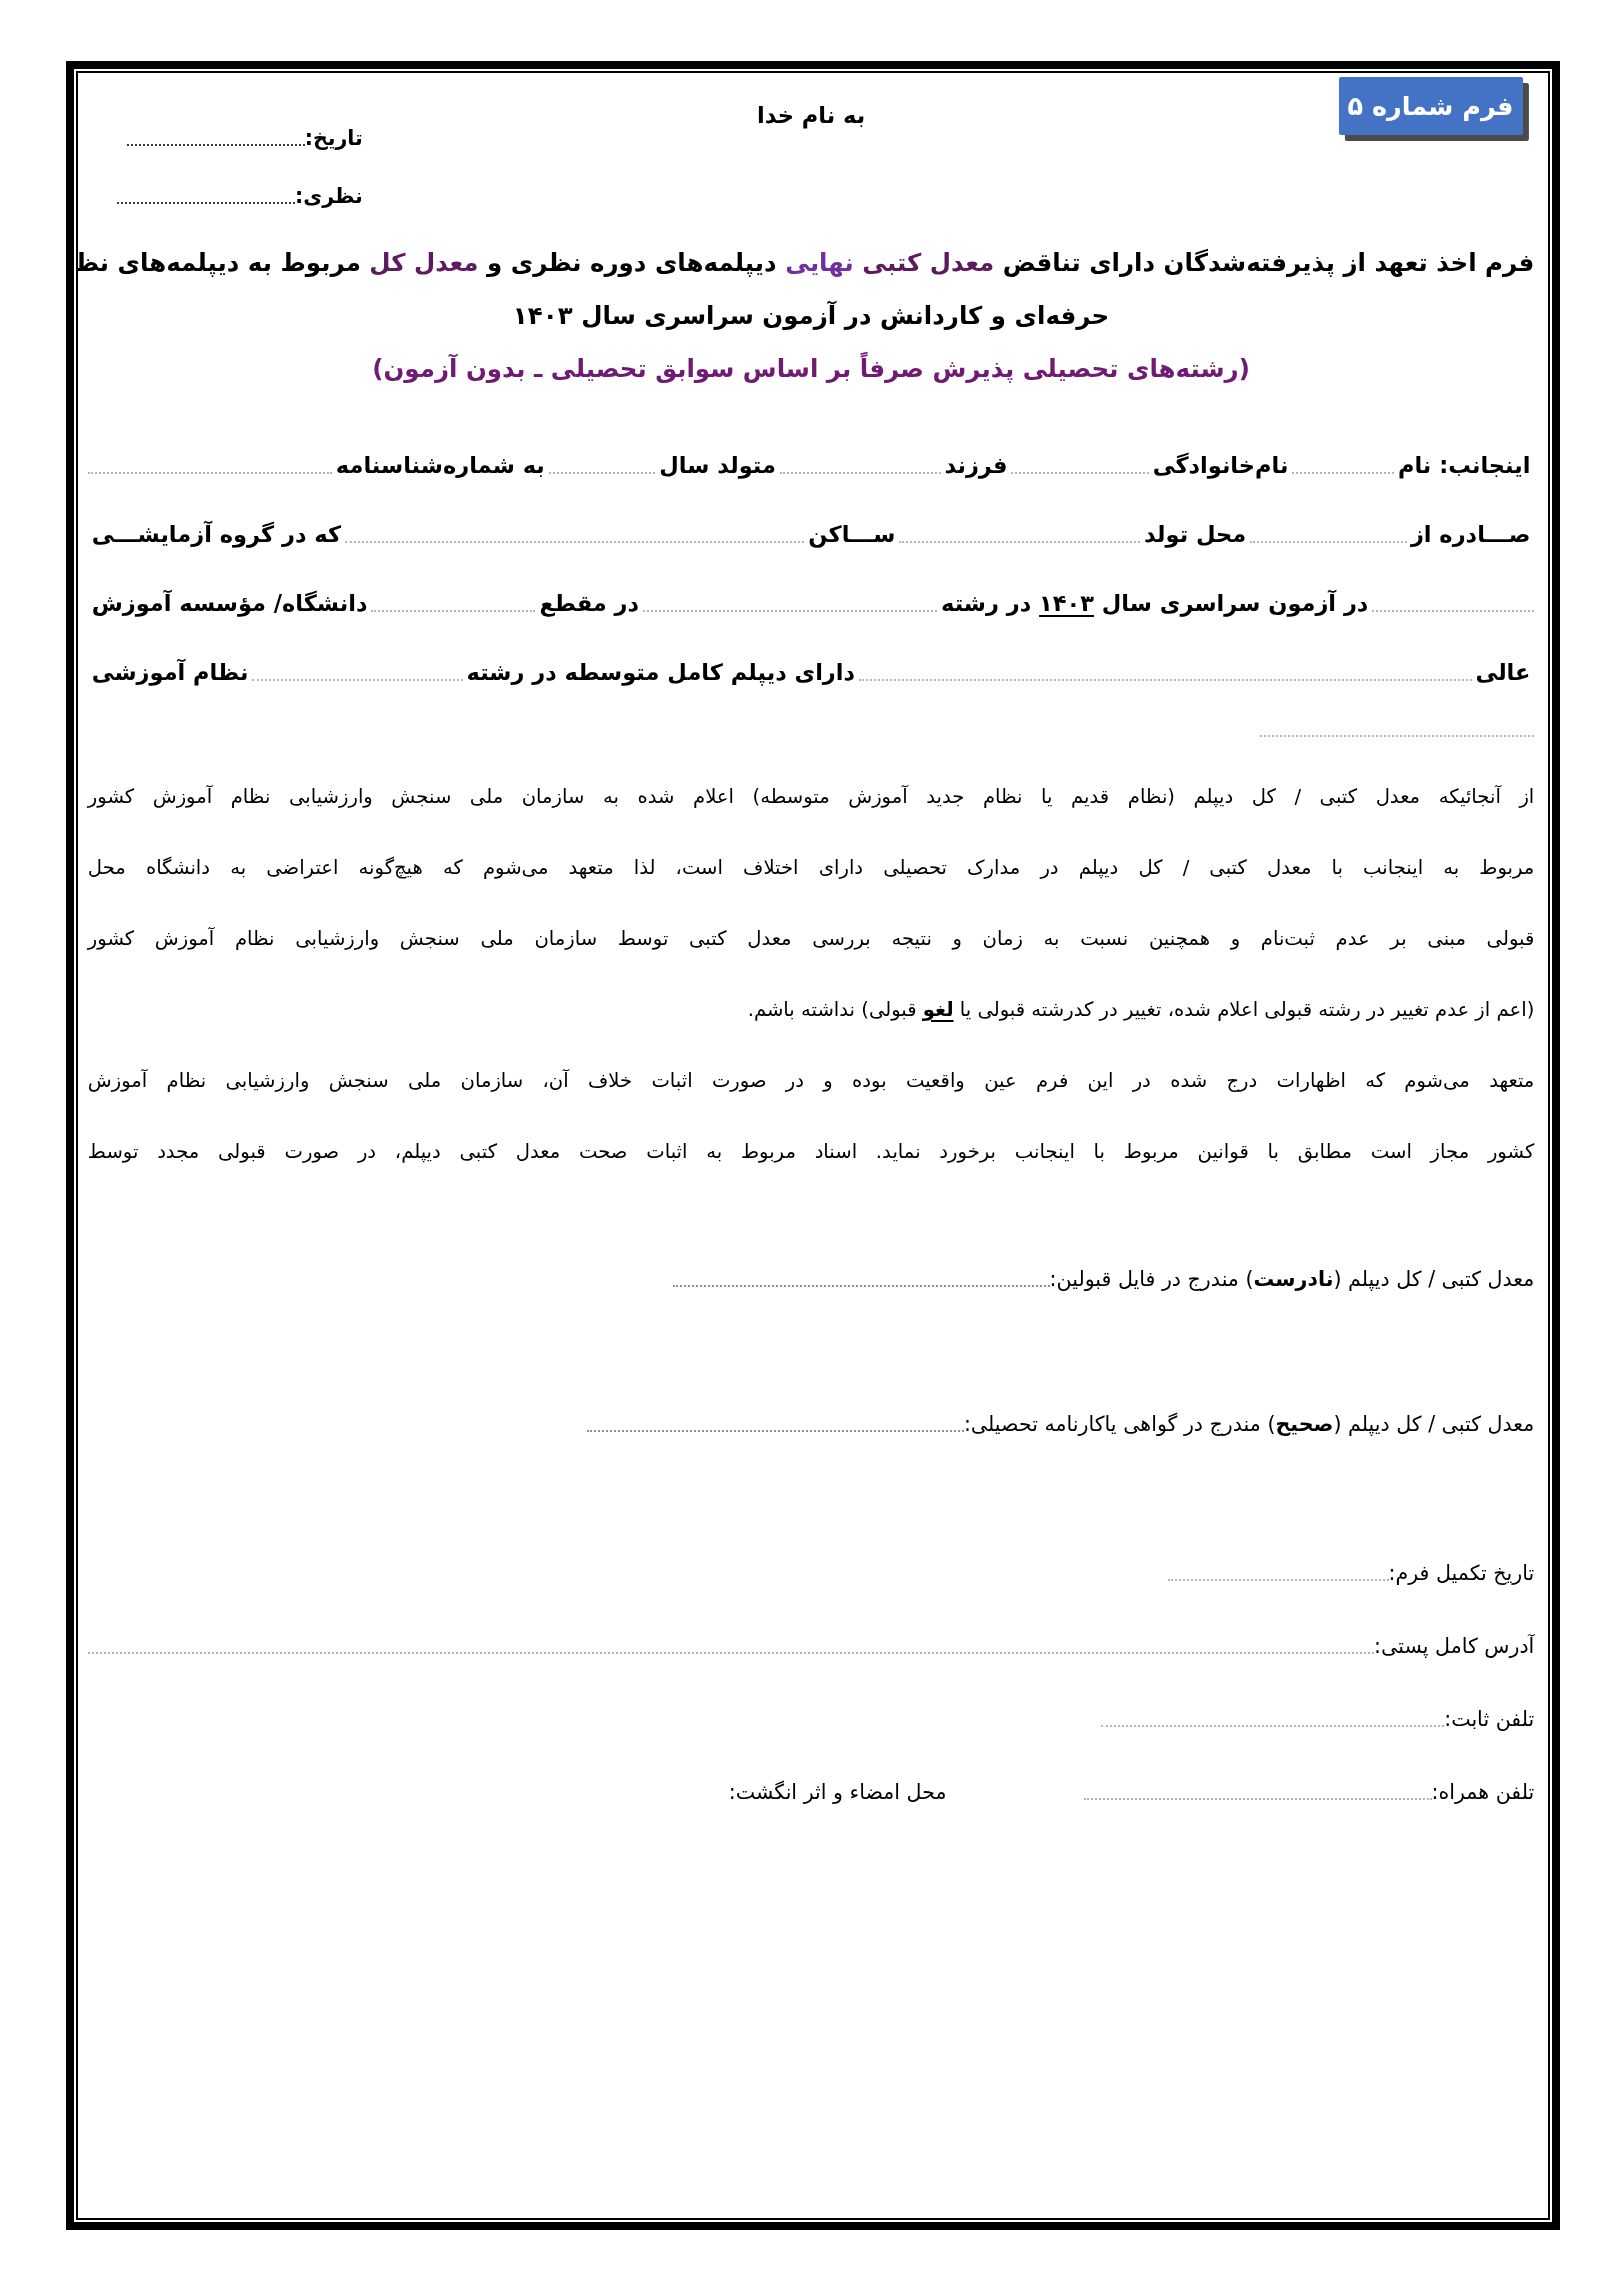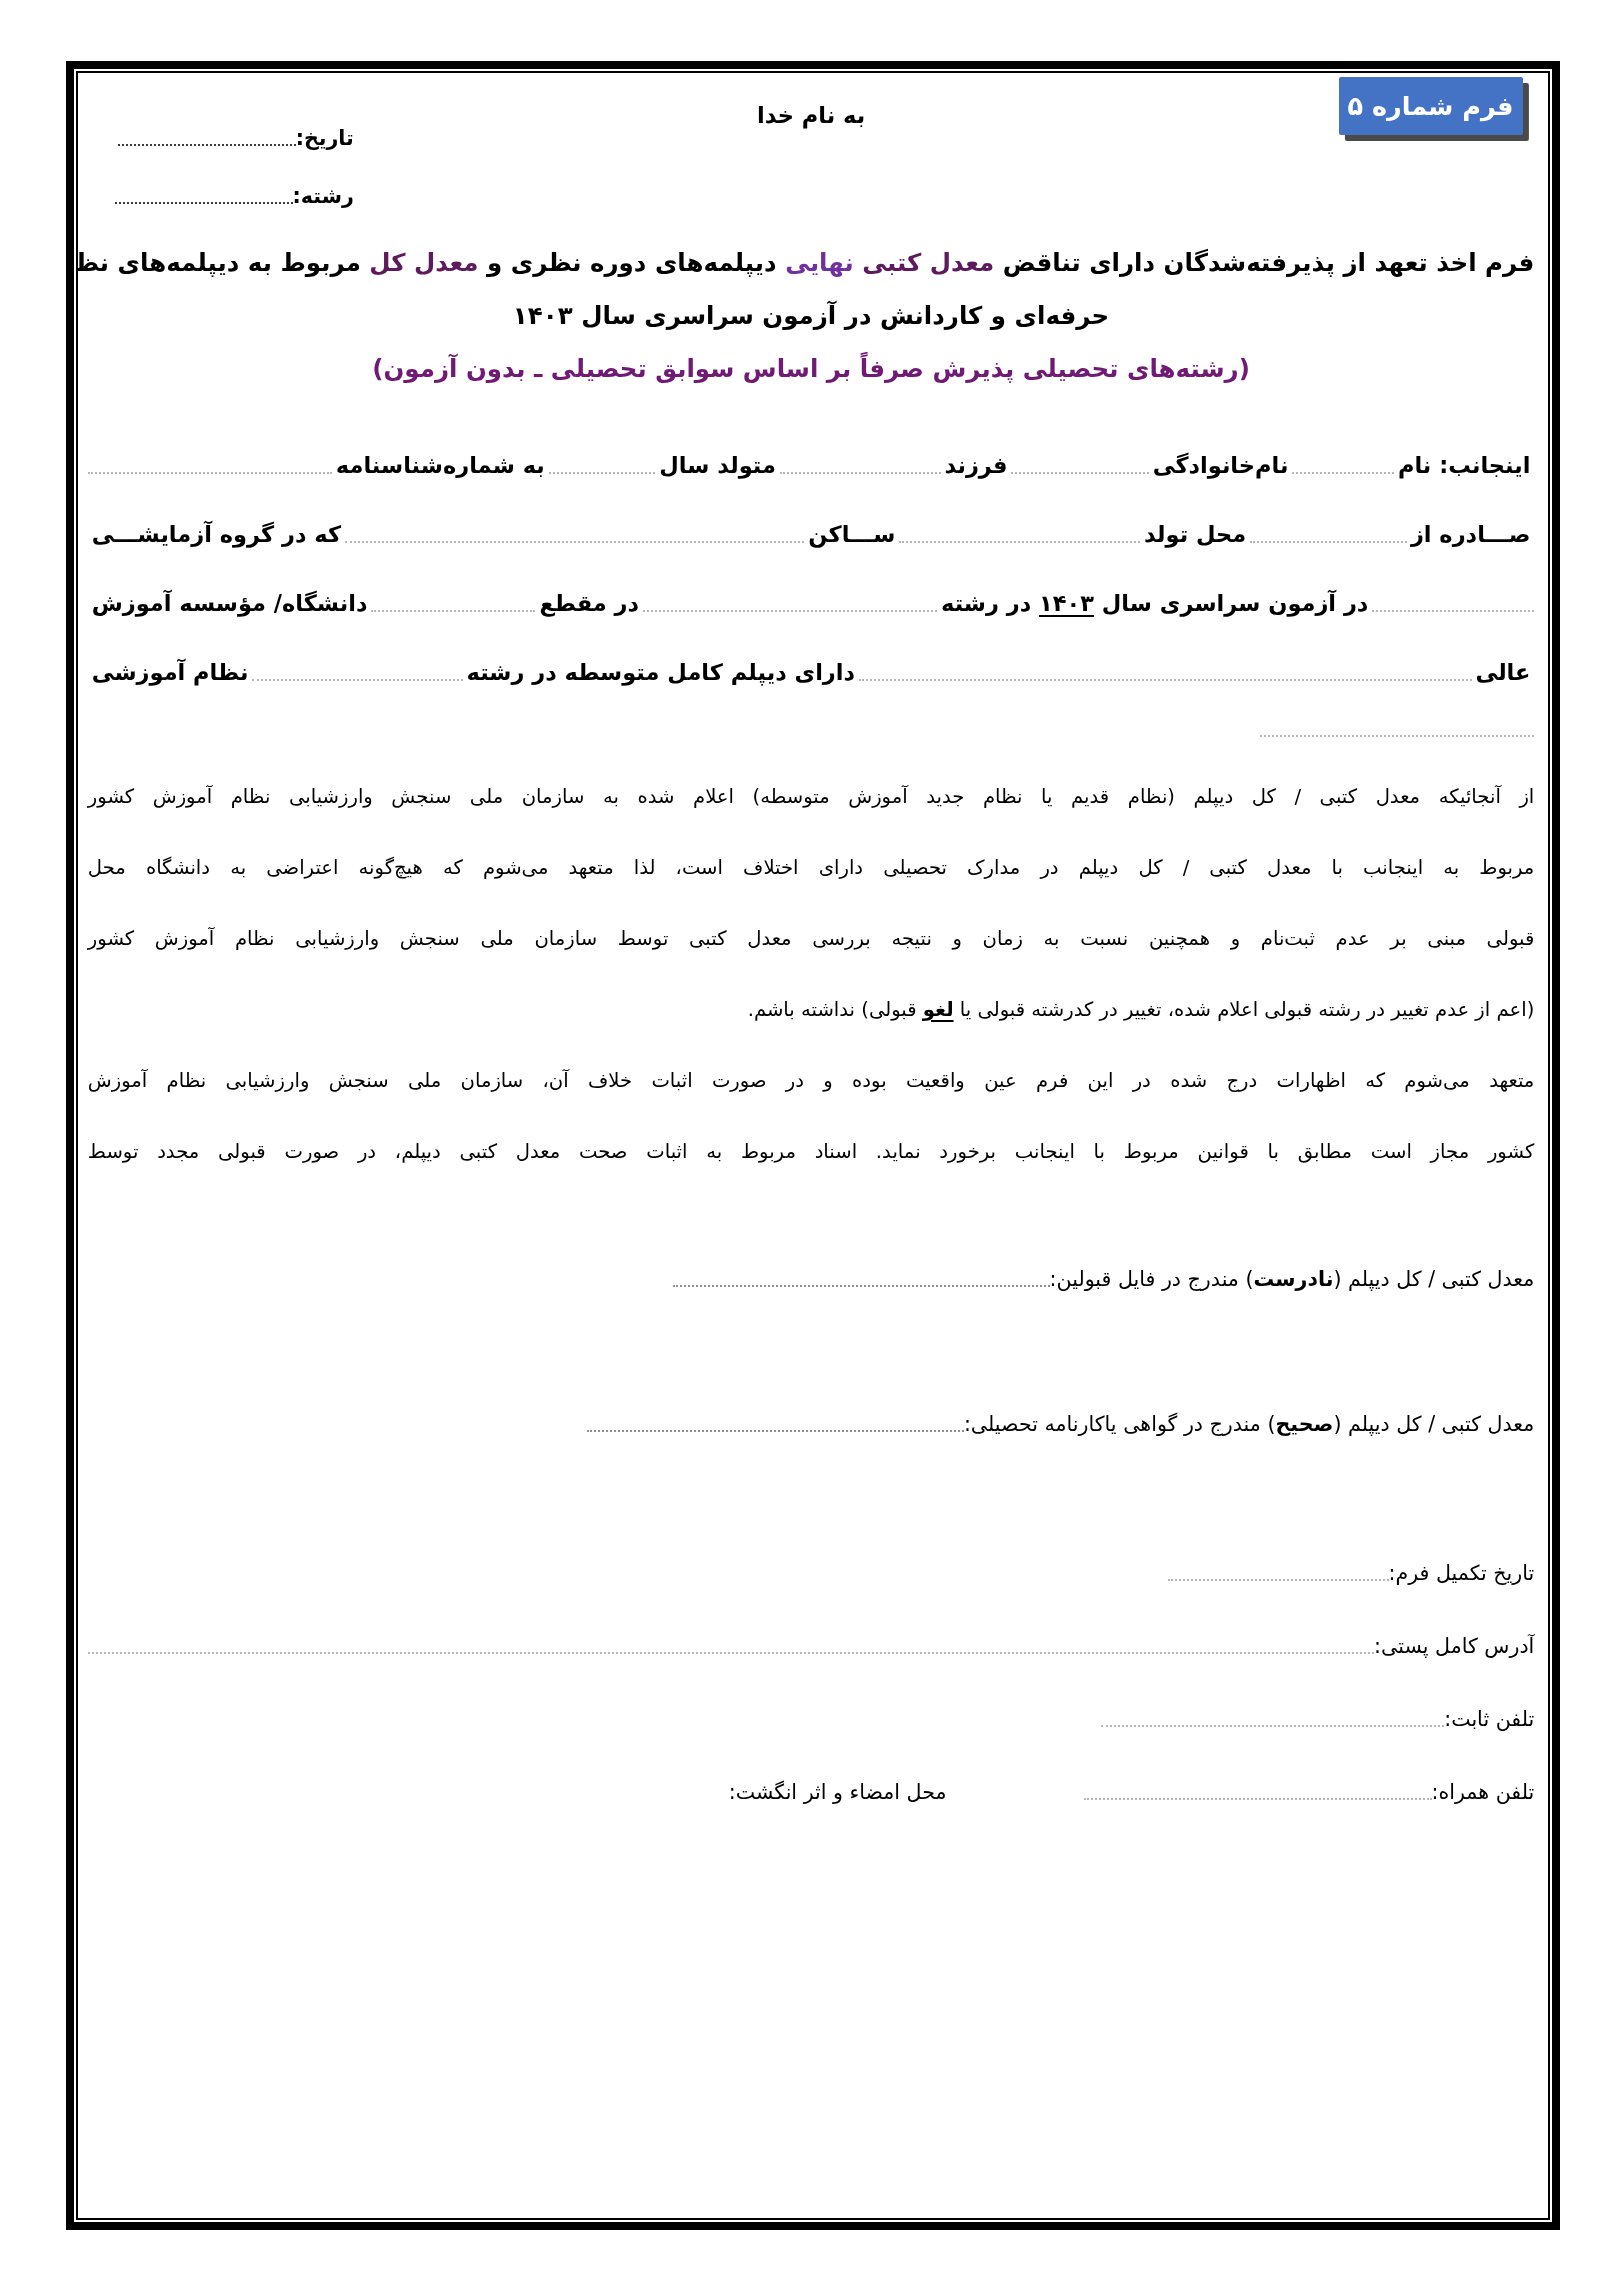--- a/index.html
+++ b/index.html
@@ -11,21 +11,21 @@
   .frame{position:absolute;top:61px;left:66px;right:61px;bottom:63px;border:8.8px solid #000;}
   .frame-inner{position:absolute;top:2px;left:2px;right:2px;bottom:2px;border:2px solid #000;
     padding:0 13.7px 0 9.8px;overflow:hidden;box-sizing:border-box;}
   
   .hdr{position:relative;height:155px;}
   .badge{position:absolute;top:3.9px;right:11.8px;width:184px;height:58px;background:#4472C4;
     color:#fff;font-weight:bold;font-size:25.5px;display:flex;align-items:center;justify-content:center;
     border-radius:2px;box-shadow:5.9px 5.9px 0 0 #4a4a4a;}
   .bismillah{position:absolute;top:29px;left:50%;transform:translateX(-50%);
     font-weight:bold;font-size:22.5px;}
-  .meta{position:absolute;top:25.5px;left:9px;width:257px;}
+  .meta{position:absolute;top:25.5px;left:18px;width:257px;}
   .meta-row{height:51px;display:flex;align-items:flex-end;padding-bottom:7.8px;}
   .meta-label{font-weight:bold;font-size:20.6px;white-space:nowrap;flex:0 0 auto;}
   
   .dots{display:inline-block;height:4.9px;border-bottom:2px dotted #b6b6b6;margin-bottom:3.9px;flex-shrink:1;}
   .dots-dark{border-bottom:2.9px dotted #3a3a3a;}
   .dots-mid{border-bottom:2px dotted #8f8f8f;}
   
   .title{margin-top:7.8px;text-align:center;}
   .title-line{font-weight:bold;font-size:24.5px;line-height:53px;white-space:nowrap;}
   .subtitle{font-weight:bold;font-size:24.5px;line-height:53px;color:#701a75;white-space:nowrap;}
@@ -62,21 +62,21 @@
 
     <div class="hdr">
       <div class="badge">فرم شماره ۵</div>
       <div class="bismillah">به نام خدا</div>
       <div class="meta">
         <div class="meta-row">
           <span class="meta-label">تاریخ:</span>
           <span class="dots dots-dark" style="width:178px"></span>
         </div>
         <div class="meta-row">
-          <span class="meta-label">رشته:</span>
+          <span class="meta-label">نظری:</span>
           <span class="dots dots-dark" style="width:178px"></span>
         </div>
       </div>
     </div>
 
     <div class="title">
       <div class="title-line"><span>فرم اخذ تعهد از پذیرفته‌شدگان دارای تناقض </span><span class="seg-p1">معدل کتبی </span><span class="seg-p2">نهایی</span><span> دیپلمه‌های دوره نظری و </span><span class="seg-p1">معدل کل</span><span> مربوط به دیپلمه‌های نظام قدیم، فنی و</span></div>
       <div class="title-line">حرفه‌ای و کاردانش در آزمون سراسری سال ۱۴۰۳</div>
       <div class="subtitle">(رشته‌های تحصیلی پذیرش صرفاً بر اساس سوابق تحصیلی ـ بدون آزمون)</div>
     </div>

